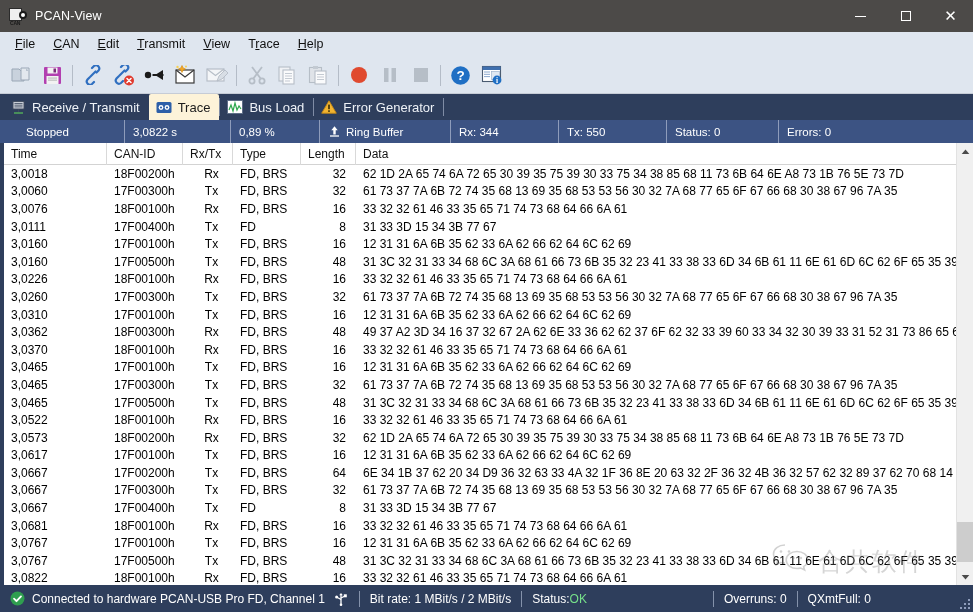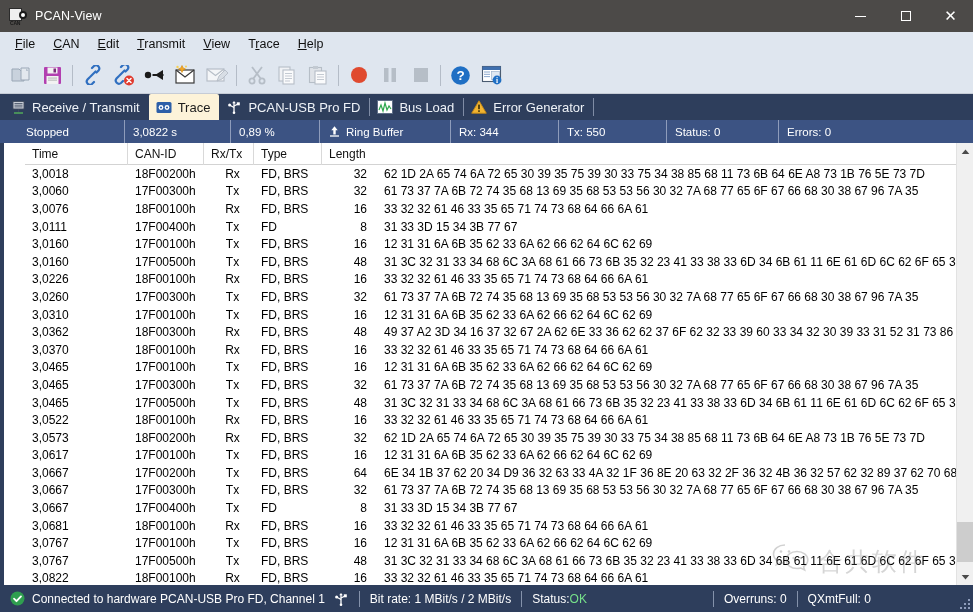--- a/index.html
+++ b/index.html
@@ -125,21 +125,21 @@
   
   .tablewrap {
     flex: 1 1 auto;
     display: flex;
     background: #ffffff;
     border-left: 4px solid #2e3e5c;
     border-right: 0;
     position: relative;
     overflow: hidden;
   }
-  .tablecol { flex: 1 1 auto; display: flex; flex-direction: column; min-width: 0; margin-left: 21px; }
+  .tablecol { flex: 1 1 auto; display: flex; flex-direction: column; min-width: 0; }
   .thead {
     height: 22px; flex: 0 0 22px;
     display: flex; align-items: center;
     background: #ffffff;
     border-bottom: 1px solid #d3d3d3;
     font-size: 12px; color: #111;
   }
   .th {
     height: 22px; display: flex; align-items: center;
     padding-left: 7px;
@@ -435,36 +435,20 @@
           <rect x="0.5" y="1" width="15" height="11" rx="1.5" fill="#2d5fa8"></rect>
           <circle cx="5" cy="6.5" r="2.4" fill="#ffffff"></circle>
             <circle cx="5" cy="6.5" r="1.1" fill="#2d5fa8"></circle>
           <circle cx="11" cy="6.5" r="2.4" fill="#ffffff"></circle>
             <circle cx="11" cy="6.5" r="1.1" fill="#2d5fa8"></circle>
         </svg>
       </span>
       <span>Trace</span>
     </div>
 
-    <div class="tab">
-      <span class="ticon">
-        <svg width="16" height="14" viewBox="0 0 16 14">
-          <g stroke="#ffffff" stroke-width="1.3" fill="none">
-            <path d="M8 12.5V3"></path>
-              <path d="M8 7.5L4 5.3"></path>
-              <path d="M8 6L12 4"></path>
-          </g>
-          <circle cx="8" cy="12.7" r="1.3" fill="#ffffff"></circle>
-          <circle cx="3.6" cy="5" r="1.5" fill="#ffffff"></circle>
-          <rect x="10.8" y="2.3" width="3" height="3" fill="#ffffff"></rect>
-          <path d="M8 1l1.8 2.2H6.2z" fill="#ffffff"></path>
-        </svg>
-      </span>
-      <span>PCAN-USB Pro FD</span>
-    </div>
 
     <div class="tab-sep"></div>
 
     <div class="tab">
       <span class="ticon">
         <svg width="16" height="14" viewBox="0 0 16 14">
           <rect x="0.5" y="0.5" width="15" height="13" fill="#ffffff" stroke="#5a6b85" stroke-width="0.9"></rect>
           <path d="M2 10l2-5 2 6 2-8 2 7 2-4 2 3" fill="none" stroke="#2fa84f" stroke-width="1.2"></path>
         </svg>
       </span>
@@ -508,20 +492,21 @@
   </div>
 
   <div class="tablewrap">
     <div class="tablecol">
       <div class="thead">
         <div class="th c-time">Time</div>
         <div class="th c-canid">CAN-ID</div>
         <div class="th c-rxtx">Rx/Tx</div>
         <div class="th c-type">Type</div>
         <div class="th c-length">Length</div>
+        <div class="th c-data">Data</div>
       </div>
       <div class="tbody" id="tbody">
           <div class="trow">
             <div class="td c-time">3,0018</div>
             <div class="td c-canid">18F00200h</div>
             <div class="td c-rxtx">Rx</div>
             <div class="td c-type">FD, BRS</div>
             <div class="td c-length num">32</div>
             <div class="td c-data">62 1D 2A 65 74 6A 72 65 30 39 35 75 39 30 33 75 34 38 85 68 11 73 6B 64 6E A8 73 1B 76 5E 73 7D</div>
           </div>

